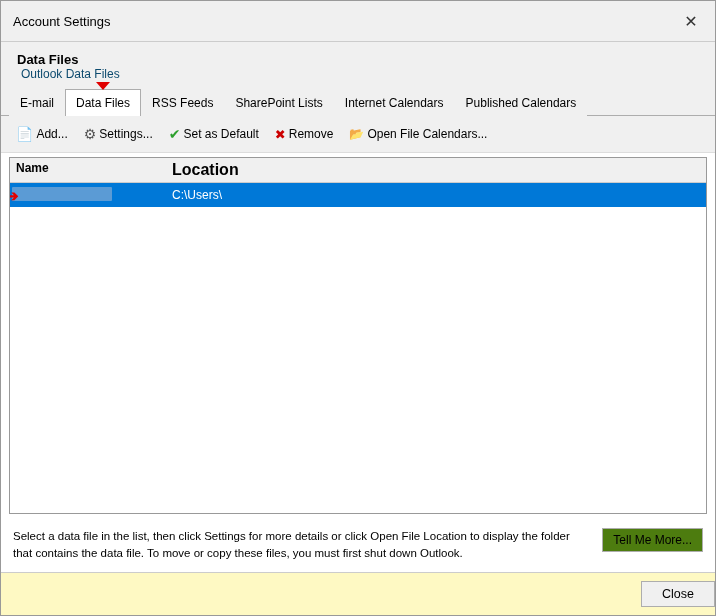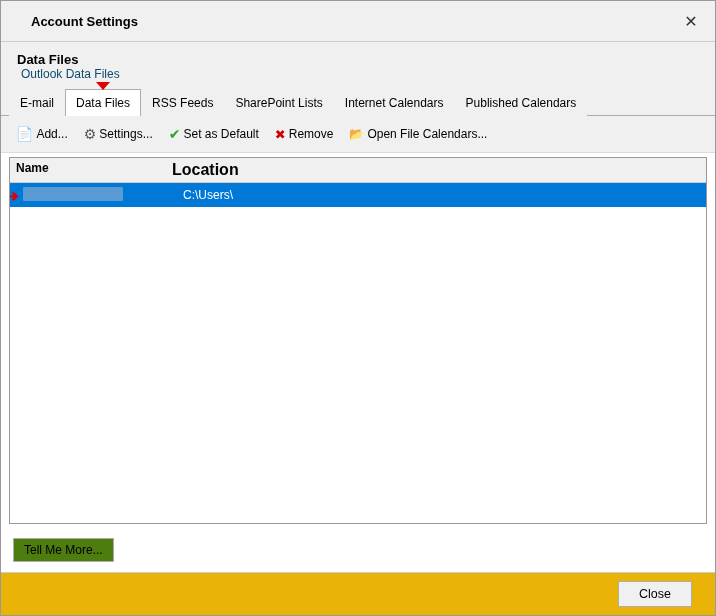--- a/index.html
+++ b/index.html
@@ -24,23 +24,22 @@
     .title-bar {
       display: flex;
       align-items: center;
       justify-content: space-between;
       padding: 8px 12px;
       background: #f0f0f0;
       border-bottom: 1px solid #ccc;
       min-height: 35px;
     }
     .title-bar-title {
-      font-weight: 700;
+      font-weight: 400;
       font-size: 13px;
-      margin-left: 18px;
     }
     .close-btn {
       width: 24px;
       height: 24px;
       background: none;
       border: none;
       cursor: pointer;
       font-size: 16px;
       color: #333;
       display: flex;
@@ -150,21 +149,21 @@
       flex: 1;
       font-weight: 600;
       font-size: 16px;
     }
     .table-body {
       position: relative;
     }
     .table-row {
       display: flex;
       align-items: center;
-      padding: 3px 13px;
+      padding: 3px 2px;
       cursor: pointer;
       min-height: 24px;
       justify-content: center;
     }
     .table-row.selected {
       background: #0078d7;
       color: white;
     }
     .row-name {
       width: 160px;
@@ -204,23 +203,23 @@
       background: #4d7c0f;
       border: 1px solid #adadad;
       cursor: pointer;
       font-size: 12px;
       white-space: nowrap;
       min-width: 90px;
     }
     .footer {
       display: flex;
       justify-content: flex-end;
-      padding: 8px 23px;
+      padding: 8px 0;
       border-top: 1px solid #ccc;
-      background: #eab308;
+      background: #fef9c3;
     }
     .close-dialog-btn {
       padding: 5px 20px;
       background: #f0f0f0;
       border: 1px solid #adadad;
       cursor: pointer;
       font-size: 12.5px;
     }
     .checkmark-icon { color: #2da02d; font-size: 14px; }
     .x-icon { color: #cc0000; font-size: 13px; }
@@ -290,20 +289,21 @@
             <div class="row-name">
               <span class="name-highlight"></span>
             </div>
             <div class="row-location">C:\Users\</div>
           </div>
         </div>
       </div>
     </div>
 
     <div class="status-bar">
+      <span class="status-text">Select a data file in the list, then click Settings for more details or click Open File Location to display the folder that contains the data file. To move or copy these files, you must first shut down Outlook.</span>
       <button class="tell-more-btn">Tell Me More...</button>
     </div>
   </div>
 
   <div class="footer">
     <button class="close-dialog-btn">Close</button>
   </div>
 </div>
 
 </body></html>

